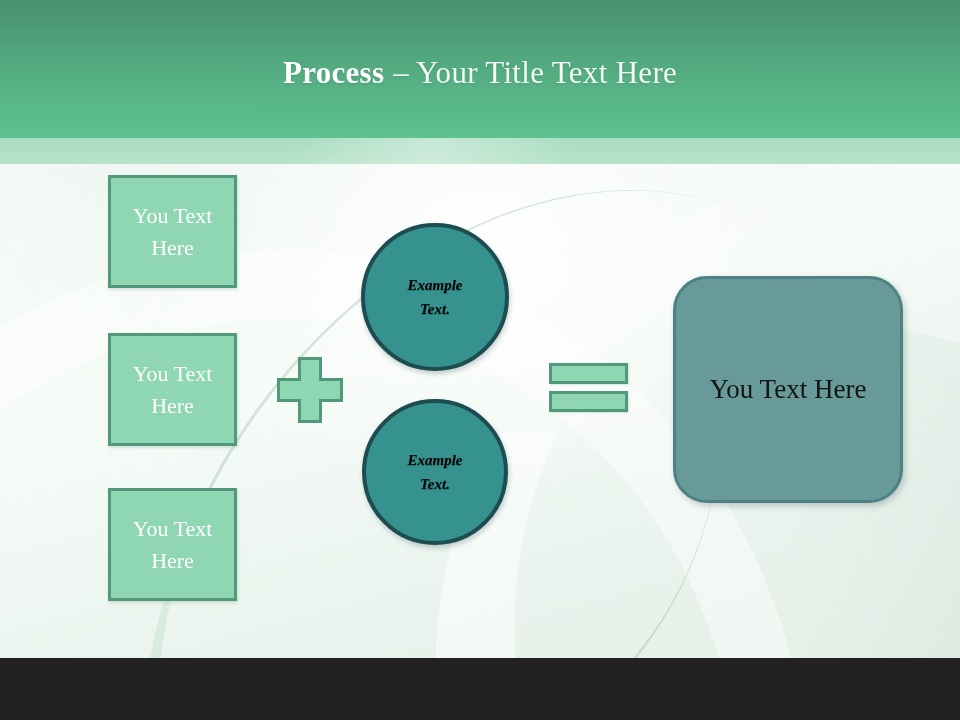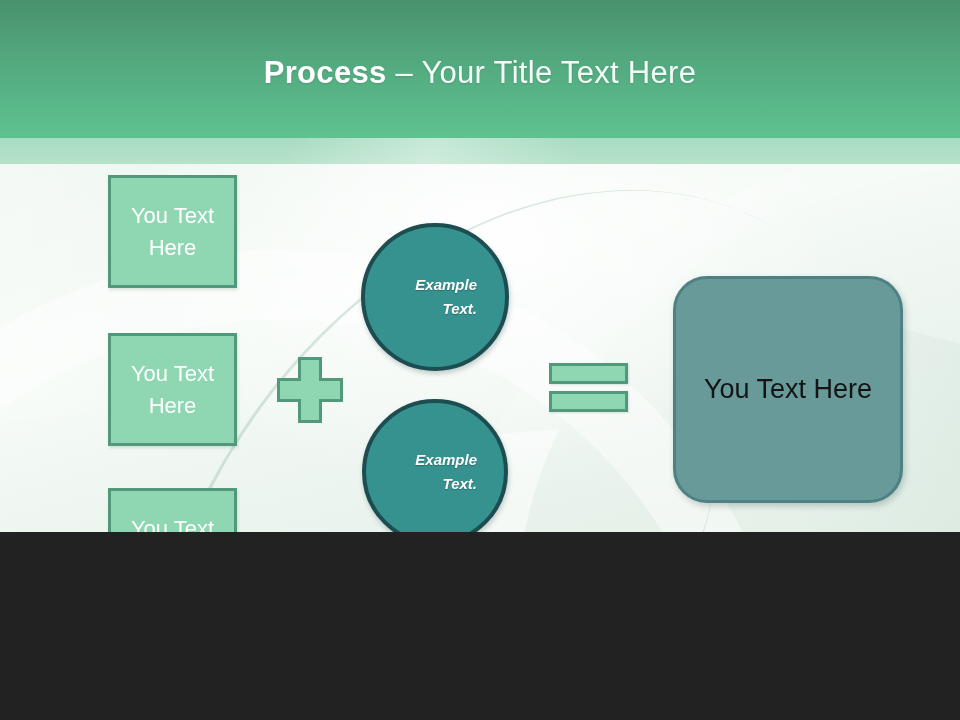--- a/index.html
+++ b/index.html
@@ -1,18 +1,18 @@
 <!DOCTYPE html>
 <html><head>
 <meta charset="utf-8">
 <style>
   html,body{margin:0;padding:0;background:#222;}
   .slide{
-    position:relative;width:960px;height:532px;overflow:hidden;
-    font-family:Liberation Sans, sans-serif;
+    position:relative;width:960px;height:658px;overflow:hidden;
+    font-family:Liberation Serif, serif;
     background:linear-gradient(165deg,#dfeee5 0%,#eef6f0 25%,#f6fbf7 50%,#eaf3ed 78%,#e3efe7 100%);
   }
   
   .bg-art{position:absolute;inset:0;pointer-events:none;}
   .bg-glow{
     position:absolute;left:120px;top:120px;width:720px;height:380px;
     background:radial-gradient(ellipse at 50% 30%, rgba(255,255,255,.9) 0%, rgba(255,255,255,0) 70%);
   }
   .arc{position:absolute;border-radius:50%;}
   .arc-a{
@@ -91,22 +91,22 @@
   .eq-bar{
     position:absolute;left:0;width:79px;height:21px;box-sizing:border-box;
     background:#8fd7b2;border:3px solid #52997b;
     box-shadow:1px 1px 2px rgba(60,110,85,.18);
   }
   .eq-bar-top{top:0;}
   .eq-bar-bottom{top:28px;}
   .circle{
     position:absolute;width:148px;height:148px;border-radius:50%;box-sizing:border-box;
     background:#35928f;border:4px solid #1d4d51;
-    display:flex;align-items:center;justify-content:center;text-align:right;
-    color:#ffffff;font-weight:700;font-style:italic;font-size:15px;line-height:24px;
+    display:flex;align-items:center;justify-content:center;text-align:center;
+    color:#000000;font-weight:700;font-style:italic;font-size:15px;line-height:24px;
     box-shadow:1px 3px 5px rgba(30,70,70,.25);
   }
   .circle .lbl{width:84px;text-shadow:0 1px 1px rgba(0,0,0,.25);}
   .circle-1{left:361px;top:223px;}
   .circle-2{left:362px;top:399px;width:146px;height:146px;}
   .result-box{
     position:absolute;left:673px;top:276px;width:230px;height:227px;box-sizing:border-box;
     background:#689a9a;border:3px solid #4e8183;border-radius:34px;
     display:flex;align-items:center;justify-content:center;text-align:center;
     color:#141414;font-size:27px;

